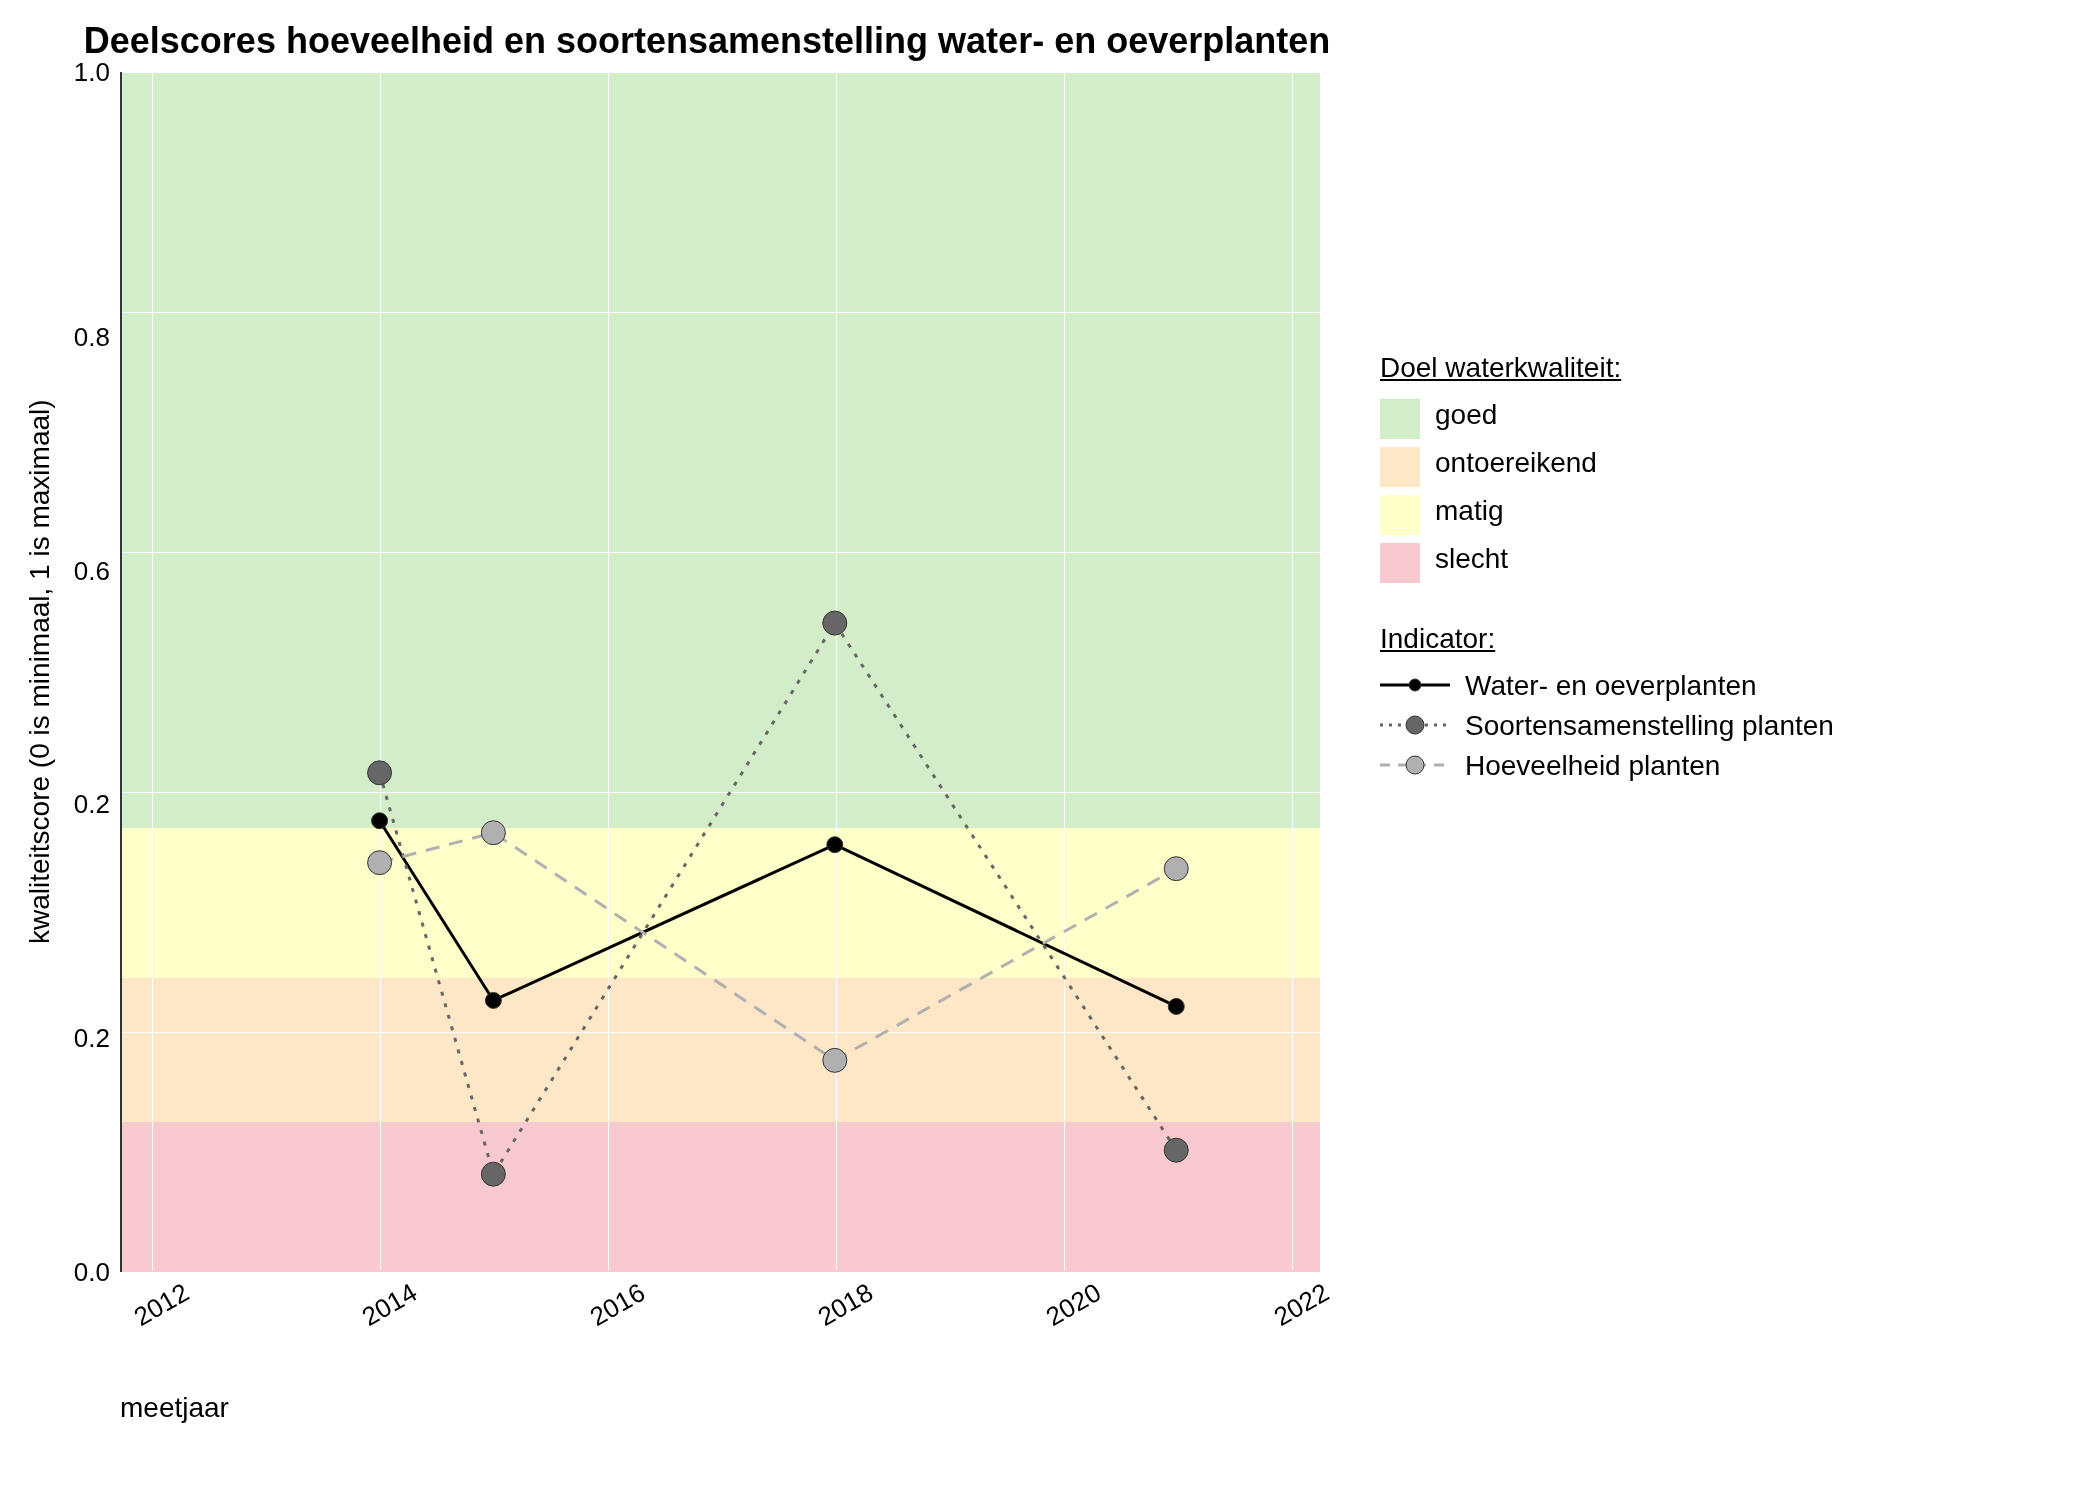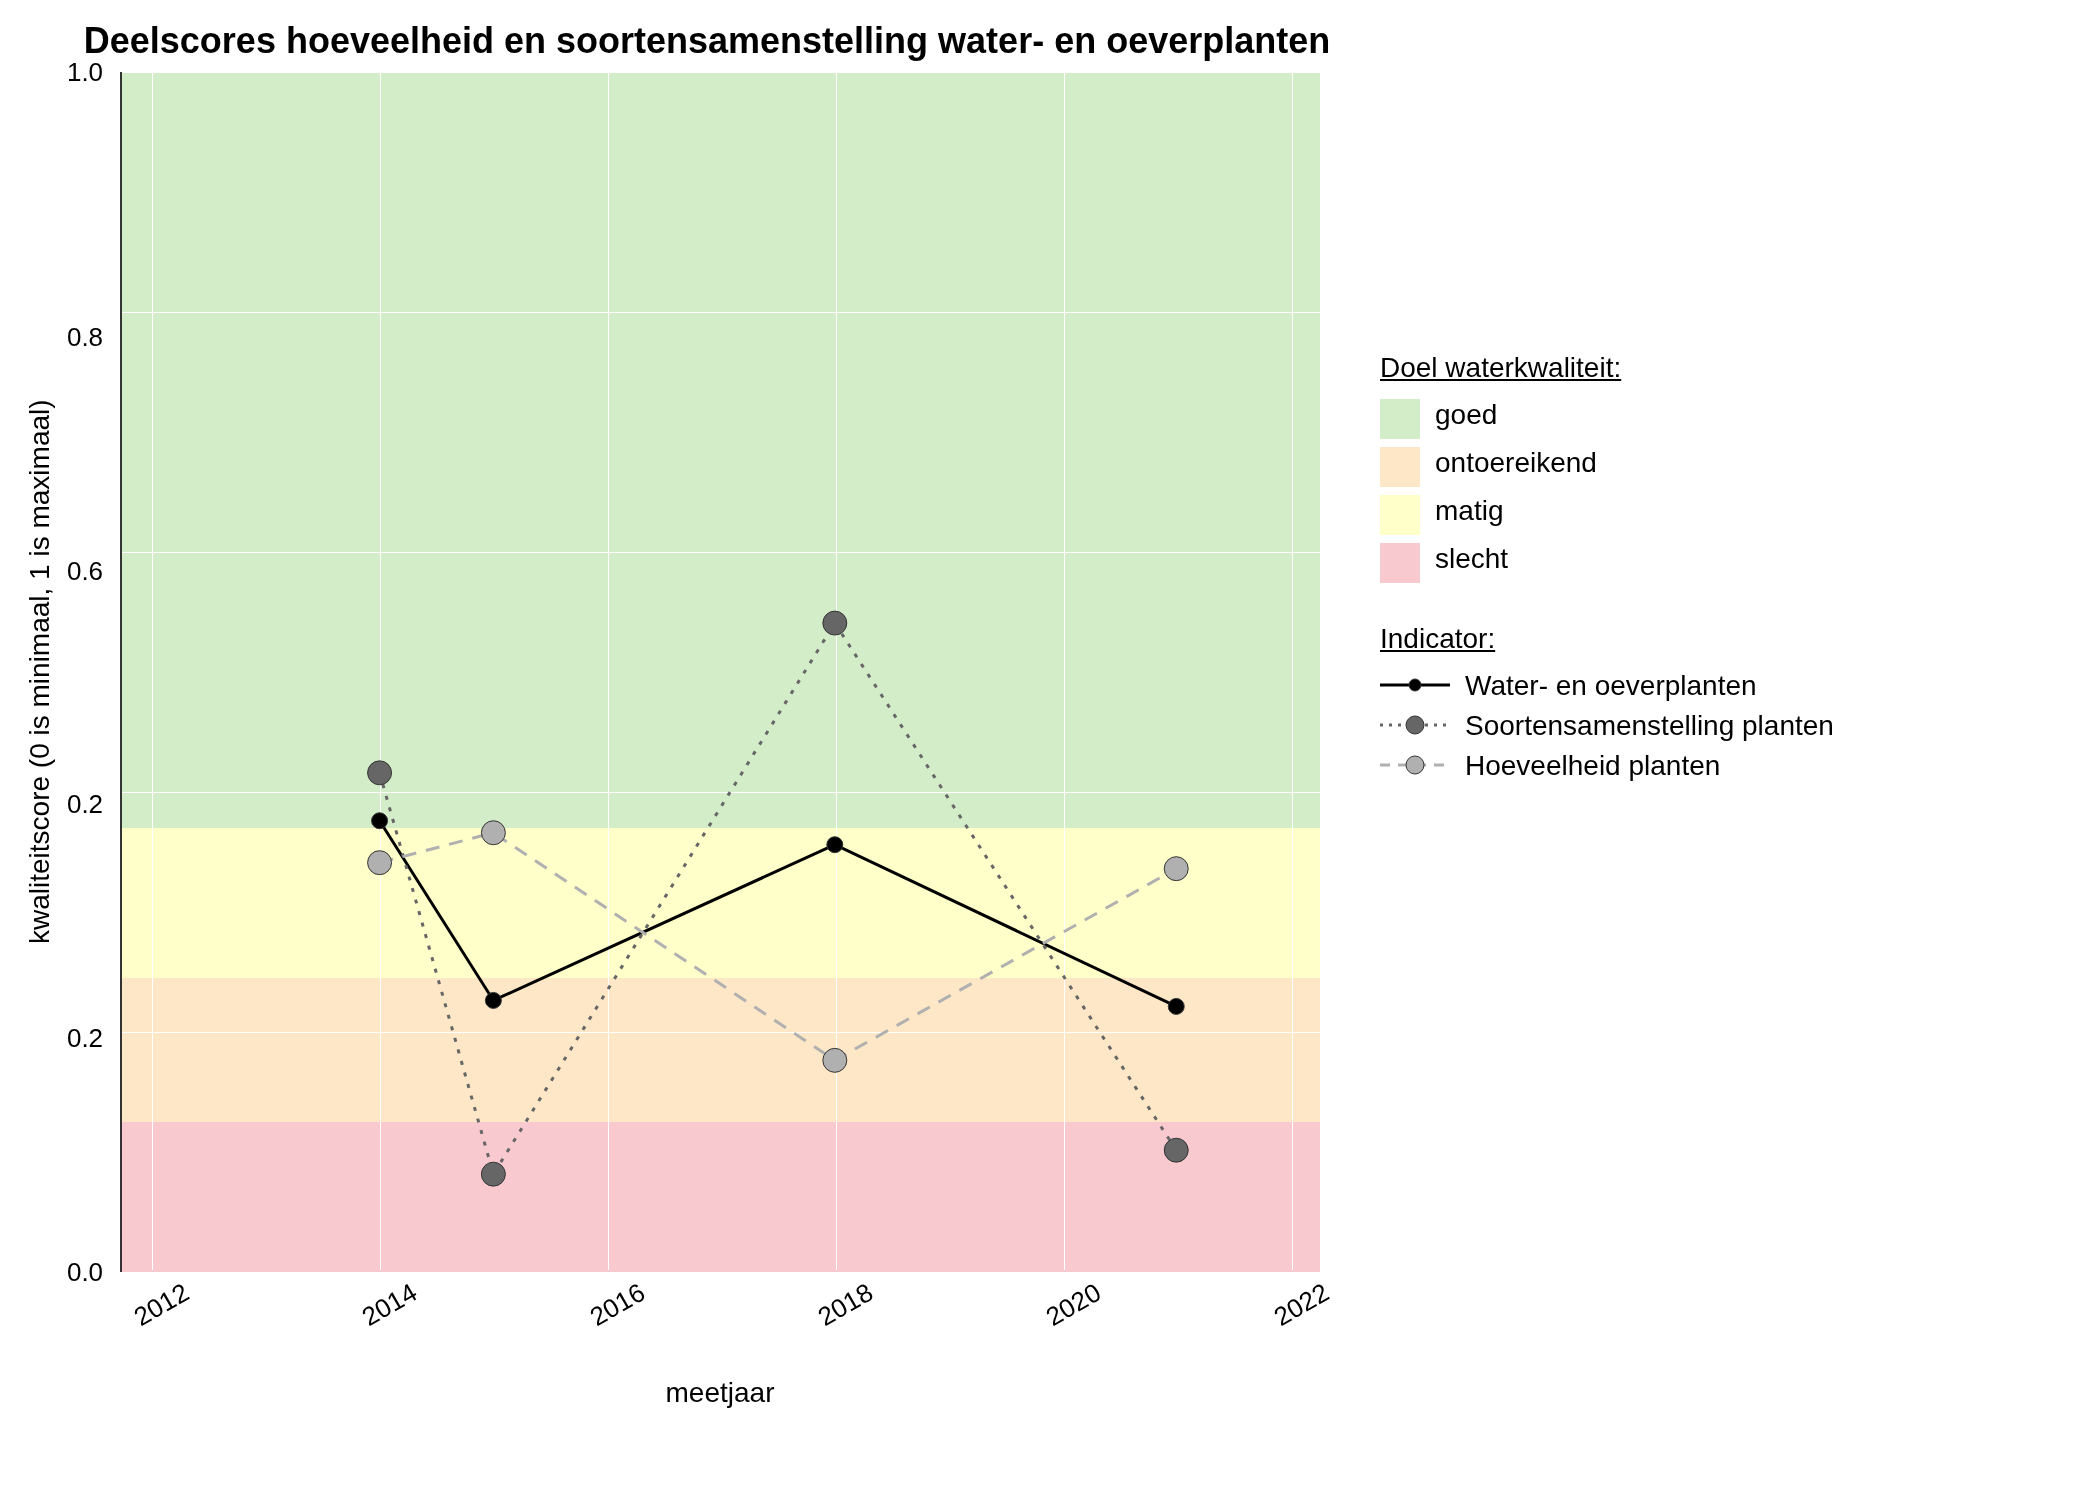--- a/index.html
+++ b/index.html
@@ -41,21 +41,21 @@
     .y-ticks {
       display: flex;
       flex-direction: column;
       justify-content: space-between;
       height: 1200px;
       width: 60px;
       text-align: right;
       padding-right: 10px;
       font-size: 26px;
     }
-    .y-tick { transform: translateY(50%); text-align: center; }
+    .y-tick { transform: translateY(50%); }
     .y-tick:first-child { transform: translateY(-50%); }
     .plot-area-col {
       display: flex;
       flex-direction: column;
     }
     .plot-area {
       position: relative;
       width: 1200px;
       height: 1200px;
       border-left: 2px solid #333;
@@ -96,23 +96,22 @@
       margin-top: 5px;
     }
     .x-tick {
       position: absolute;
       font-size: 26px;
       transform: translateX(-50%) rotate(-30deg);
       transform-origin: top right;
     }
     .x-axis-label {
       font-size: 28px;
-      text-align: center;
       width: 1200px;
-      margin-top: 40px;
+      margin-top: 55px;
     }
     .legend {
       margin-left: 60px;
       margin-top: 240px;
     }
     .legend-title {
       font-size: 28px;
       margin-bottom: 15px;
       margin-top: 40px;
       text-decoration: underline;

